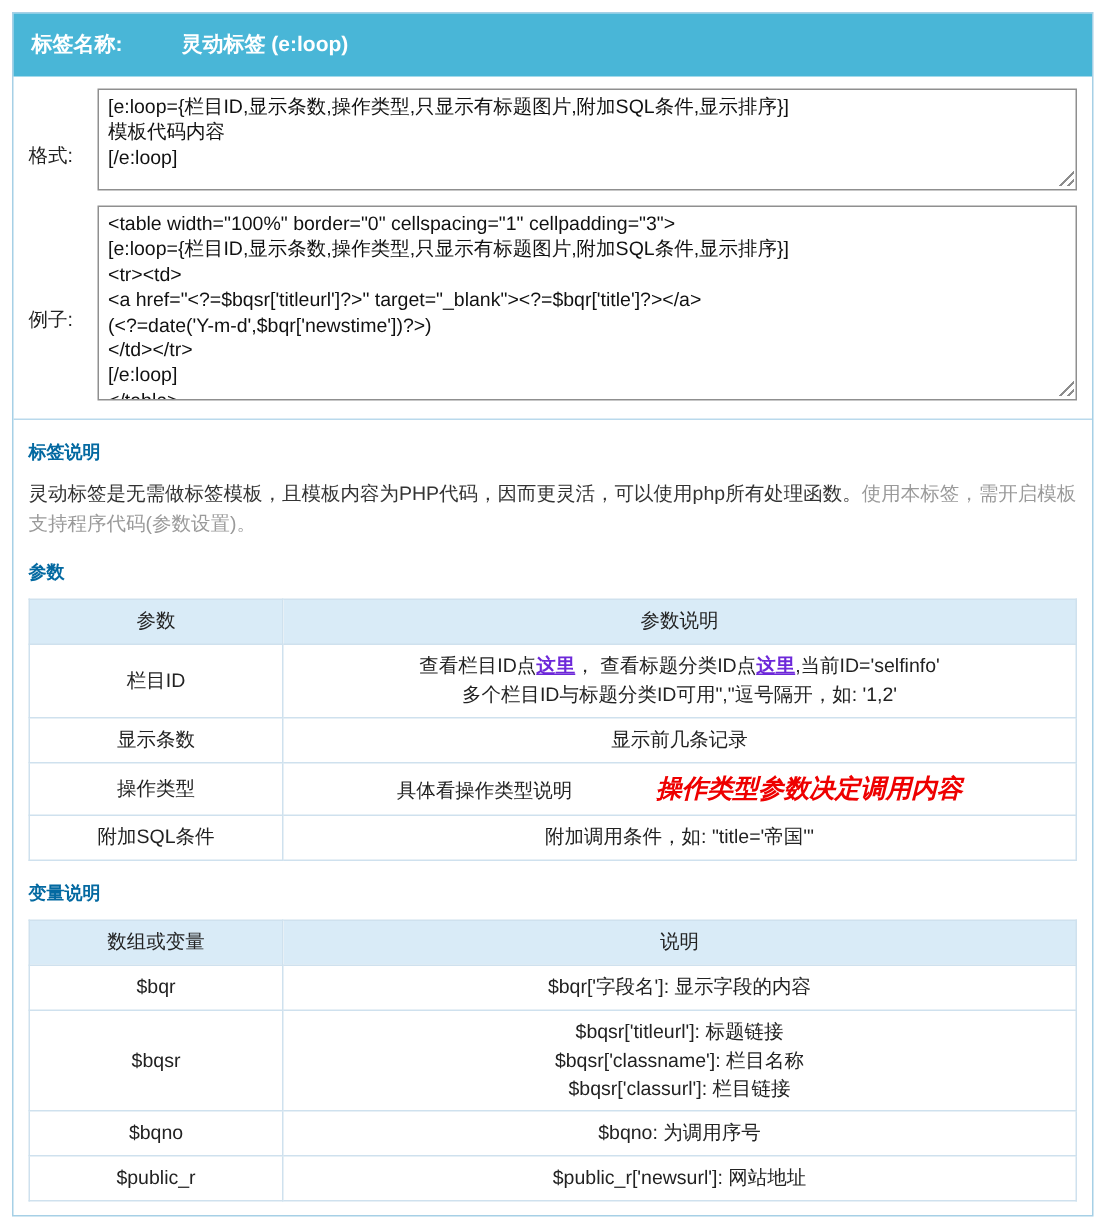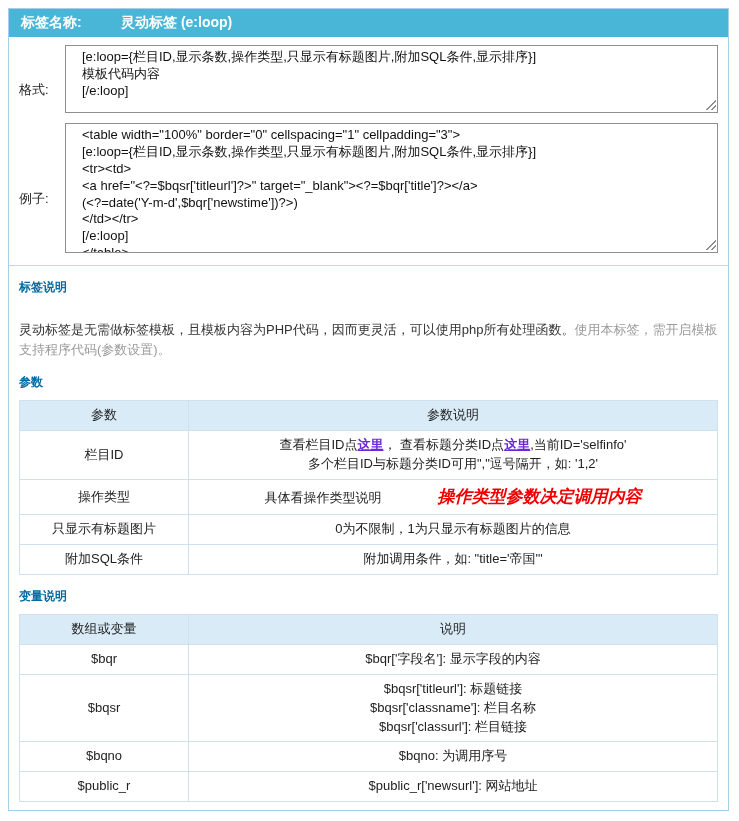--- a/index.html
+++ b/index.html
@@ -7,48 +7,48 @@
     width:739px; height:821px; overflow:hidden;
     font-family:"Liberation Sans","DejaVu Sans",sans-serif;
     -webkit-font-smoothing:antialiased;
   }
   .page {
     margin:8px; width:721px; height:803px; box-sizing:border-box;
     border:1px solid #a6d0e6; background:#fff;
   }
   
   .titlebar {
-    height:28px; background:#49b6d7; color:#fff;
+    height:42px; background:#49b6d7; color:#fff;
     display:flex; align-items:center; padding:0 12px;
     font-size:14px; font-weight:bold;
   }
   .titlebar .tl-label { width:100px; }
   
   .form-section { border-bottom:1px solid #b9d9ec; padding:2px 0 8px; }
   .form-row { display:flex; align-items:center; padding:6px 10px 4px; }
   .form-label { width:46px; flex-shrink:0; font-size:13px; color:#222;margin-top:22px; }
   .ta-wrap { position:relative; flex:1; }
   textarea {
     display:block; width:100%; box-sizing:border-box;
     border:1px solid #8f8f8f; background:#fff; color:#111;
     font-family:"Liberation Sans","DejaVu Sans",sans-serif;
-    font-size:13px; line-height:1.3; padding:3px 16px;
+    font-size:13px; line-height:1.3; padding:3px 6px;
     resize:none; overflow:hidden; outline:none;
   }
   .ta-format { height:68px; }
   .ta-example { height:130px; }
   .grip {
     position:absolute; right:2px; bottom:3px; width:12px; height:12px;
     background:repeating-linear-gradient(-45deg,transparent 0 2.2px,#8d8d8d 2.2px 3.6px);
     clip-path:polygon(100% 0,100% 100%,0 100%);
   }
   
   .section { padding:0 10px; font-size:13px; color:#333; }
   .sec-head { font-size:12px; font-weight:bold; color:#0369a1; margin:13px 0 9px; }
-  .desc { margin:24px 0 14px; line-height:1.55; }
+  .desc { margin:9px 0 14px; line-height:1.55; }
   .gray { color:#9a9a9a; }
   
   table.info { border-collapse:collapse; width:100%; margin:8px 0 2px; table-layout:fixed; }
   .info th, .info td {
     border:1px solid #cfe1ee; font-size:13px; color:#222;
     padding:5px 8px; font-weight:normal; line-height:1.45; text-align:center;
     overflow:hidden;
   }
   .info th { background:#d9ebf7; }
   .info .c1 { width:152px; text-align:center; }
@@ -101,26 +101,26 @@
       <tbody>
           <tr>
         <th class="c1">参数</th>
         <th>参数说明</th>
       </tr>
       <tr>
         <td class="c1">栏目ID</td>
         <td><span>查看栏目ID点</span><a class="lnk">这里</a><span>， 查看标题分类ID点</span><a class="lnk">这里</a><span>,当前ID='selfinfo'</span><br><span>多个栏目ID与标题分类ID可用","逗号隔开，如: '1,2'</span></td>
       </tr>
       <tr>
+        <td class="c1">显示条数</td>
+        <td>显示前几条记录</td>
+      </tr>
+      <tr>
         <td class="c1">操作类型</td>
         <td><span>具体看操作类型说明</span><span class="red-note">操作类型参数决定调用内容</span></td>
-      </tr>
-      <tr>
-        <td class="c1">只显示有标题图片</td>
-        <td>0为不限制，1为只显示有标题图片的信息</td>
       </tr>
       <tr>
         <td class="c1">附加SQL条件</td>
         <td>附加调用条件，如: "title='帝国'"</td>
       </tr>
     </tbody>
       </table>
 
     <div class="sec-head">变量说明</div>
     <table class="info">

